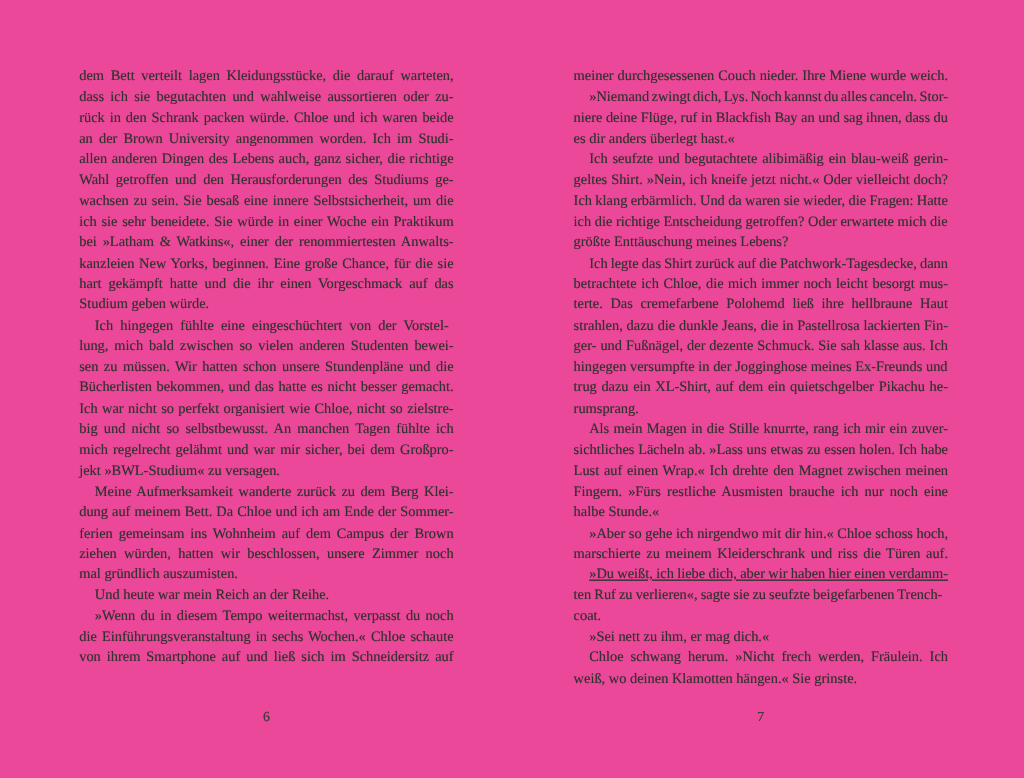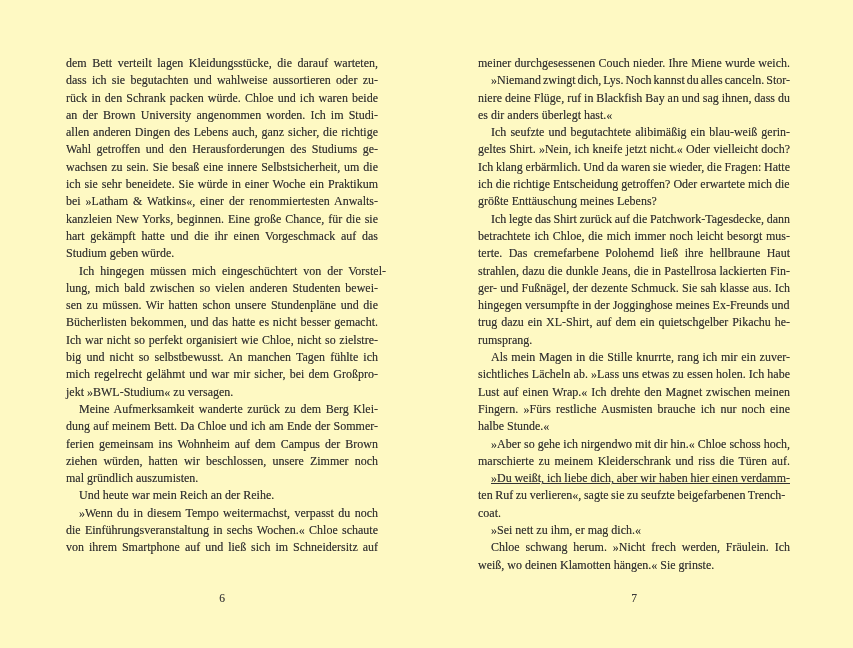--- a/index.html
+++ b/index.html
@@ -5,21 +5,21 @@
   html, body {
     margin: 0;
     padding: 0;
     background: #fcfcfb;
   }
   .spread {
     position: relative;
     width: 853px;
     height: 648px;
     overflow: hidden;
-    background: #fef9c3;
+    background: #ec4899;
     font-family: "Liberation Serif", serif;
     color: #333231;
   }
   .textblock {
     position: absolute;
     top: 55px;
     width: 312px;
     text-shadow: 0 0 0.6px rgba(52, 50, 48, 0.55);
   }
   .textblock.left  { left: 66px; }
@@ -55,21 +55,21 @@
       <div class="line"><span style="word-spacing: 1.109px;">rück in den Schrank packen würde. Chloe und ich waren beide</span></div>
       <div class="line"><span style="word-spacing: 2.133px;">an der Brown University angenommen worden. Ich im Studi-</span></div>
       <div class="line"><span style="word-spacing: 0.771px;">allen anderen Dingen des Lebens auch, ganz sicher, die richtige</span></div>
       <div class="line"><span style="word-spacing: 2.513px;">Wahl getroffen und den Herausforderungen des Studiums ge-</span></div>
       <div class="line"><span style="word-spacing: 0.936px;">wachsen zu sein. Sie besaß eine innere Selbstsicherheit, um die</span></div>
       <div class="line"><span style="word-spacing: 0.894px;">ich sie sehr beneidete. Sie würde in einer Woche ein Praktikum</span></div>
       <div class="line"><span style="word-spacing: 1.895px;">bei »Latham &amp; Watkins«, einer der renommiertesten Anwalts-</span></div>
       <div class="line"><span style="word-spacing: 0.934px;">kanzleien New Yorks, beginnen. Eine große Chance, für die sie</span></div>
       <div class="line"><span style="word-spacing: 2.714px;">hart gekämpft hatte und die ihr einen Vorgeschmack auf das</span></div>
       <div class="line"><span>Studium geben würde.</span></div>
-      <div class="line indent"><span style="word-spacing: 2.931px;">Ich hingegen müssen mich eingeschüchtert von der Vorstel-</span></div>
+      <div class="line indent"><span style="word-spacing: 2.931px;">Ich hingegen fühlte eine eingeschüchtert von der Vorstel-</span></div>
       <div class="line"><span style="word-spacing: 1.969px;">lung, mich bald zwischen so vielen anderen Studenten bewei-</span></div>
       <div class="line"><span style="word-spacing: 1.566px;">sen zu müssen. Wir hatten schon unsere Stundenpläne und die</span></div>
       <div class="line"><span style="word-spacing: 0.76px;">Bücherlisten bekommen, und das hatte es nicht besser gemacht.</span></div>
       <div class="line"><span style="word-spacing: 0.664px;">Ich war nicht so perfekt organisiert wie Chloe, nicht so zielstre-</span></div>
       <div class="line"><span style="word-spacing: 2.122px;">big und nicht so selbstbewusst. An manchen Tagen fühlte ich</span></div>
       <div class="line"><span style="word-spacing: 1.175px;">mich regelrecht gelähmt und war mir sicher, bei dem Großpro-</span></div>
       <div class="line"><span>jekt »BWL-Studium« zu versagen.</span></div>
       <div class="line indent"><span style="word-spacing: 1.569px;">Meine Aufmerksamkeit wanderte zurück zu dem Berg Klei-</span></div>
       <div class="line"><span style="word-spacing: 0.331px;">dung auf meinem Bett. Da Chloe und ich am Ende der Sommer-</span></div>
       <div class="line"><span style="word-spacing: 1.988px;">ferien gemeinsam ins Wohnheim auf dem Campus der Brown</span></div>

